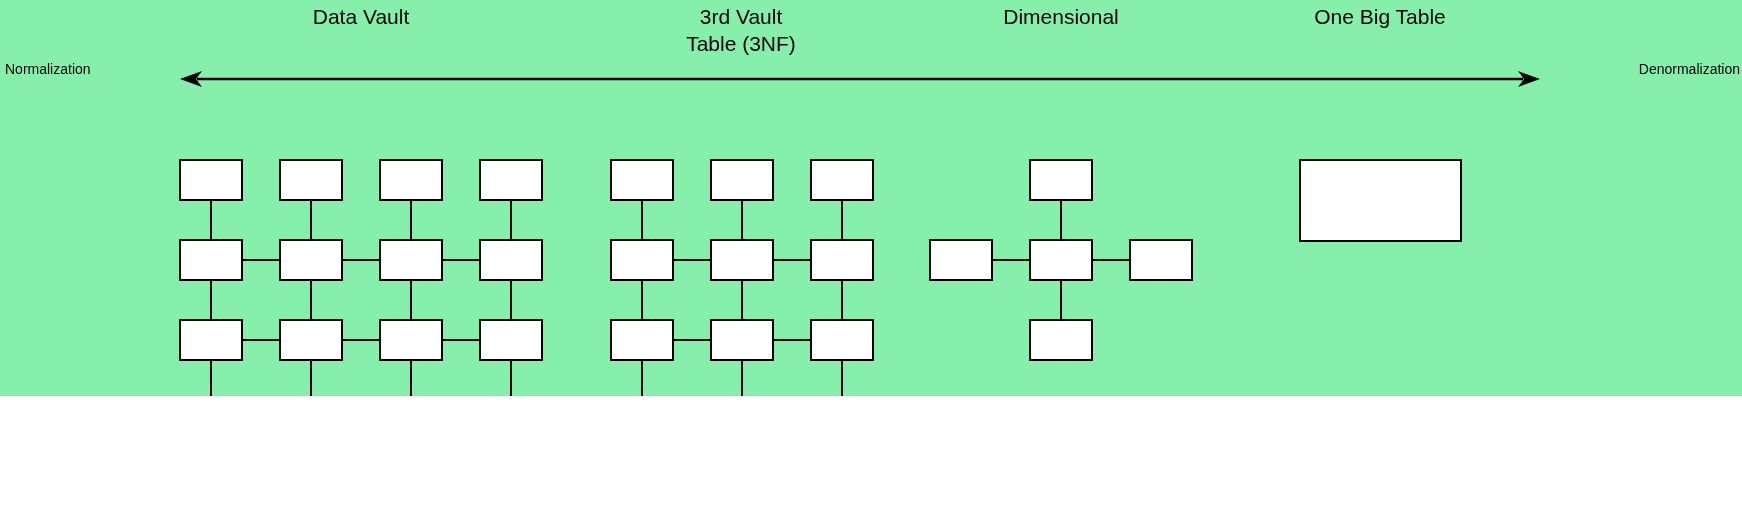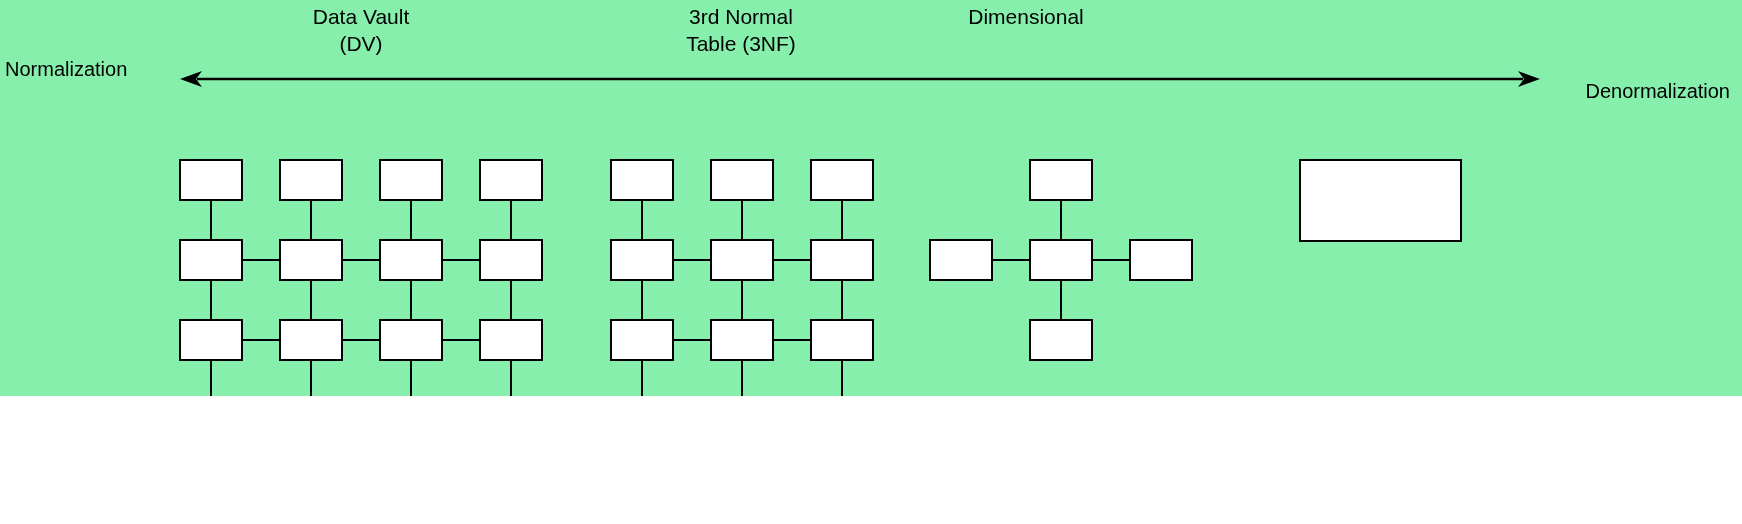--- a/index.html
+++ b/index.html
@@ -18,53 +18,53 @@
     width: 300px;
     text-align: center;
     font-size: 21px;
     line-height: 27px;
     color: #000000;
     white-space: nowrap;
   }
   .axis-label {
     position: absolute;
     top: 56px;
-    font-size: 20px;
+    font-size: 14px;
     line-height: 26px;
     color: #000000;
     white-space: nowrap;
   }
   #axis-label-left { left: 5px; }
-  #axis-label-right { right: 12px; text-align: right; margin-top: 22px; }
+  #axis-label-right { right: 2px; text-align: right; }
   #diagram-svg {
     position: absolute;
     left: 0;
     top: 0;
   }
 </style>
 </head>
 <body>
 
 <div id="page">
 
   <div class="category-label" style="left:211px;">
     <div>Data Vault</div>
-    <div>(DV)</div>
   </div>
 
   <div class="category-label" style="left:591px;">
-    <div>3rd Normal</div>
+    <div>3rd Vault</div>
     <div>Table (3NF)</div>
   </div>
 
-  <div class="category-label" style="left:876px;">
+  <div class="category-label" style="left:911px;">
     <div>Dimensional</div>
   </div>
 
   <div class="category-label" style="left:1230px;">
+    <div>One Big Table</div>
   </div>
 
   <div id="axis-label-left" class="axis-label">Normalization</div>
 
   <div id="axis-label-right" class="axis-label">Denormalization</div>
 
   <svg id="diagram-svg" width="1742" height="524" viewBox="0 0 1742 524">
       <g>
         <line x1="197" y1="79" x2="1523" y2="79" stroke="#000000" stroke-width="2.5"></line>
         <path d="M 180,79 L 202,71 L 196,79 L 202,87 Z" fill="#000000"></path>

